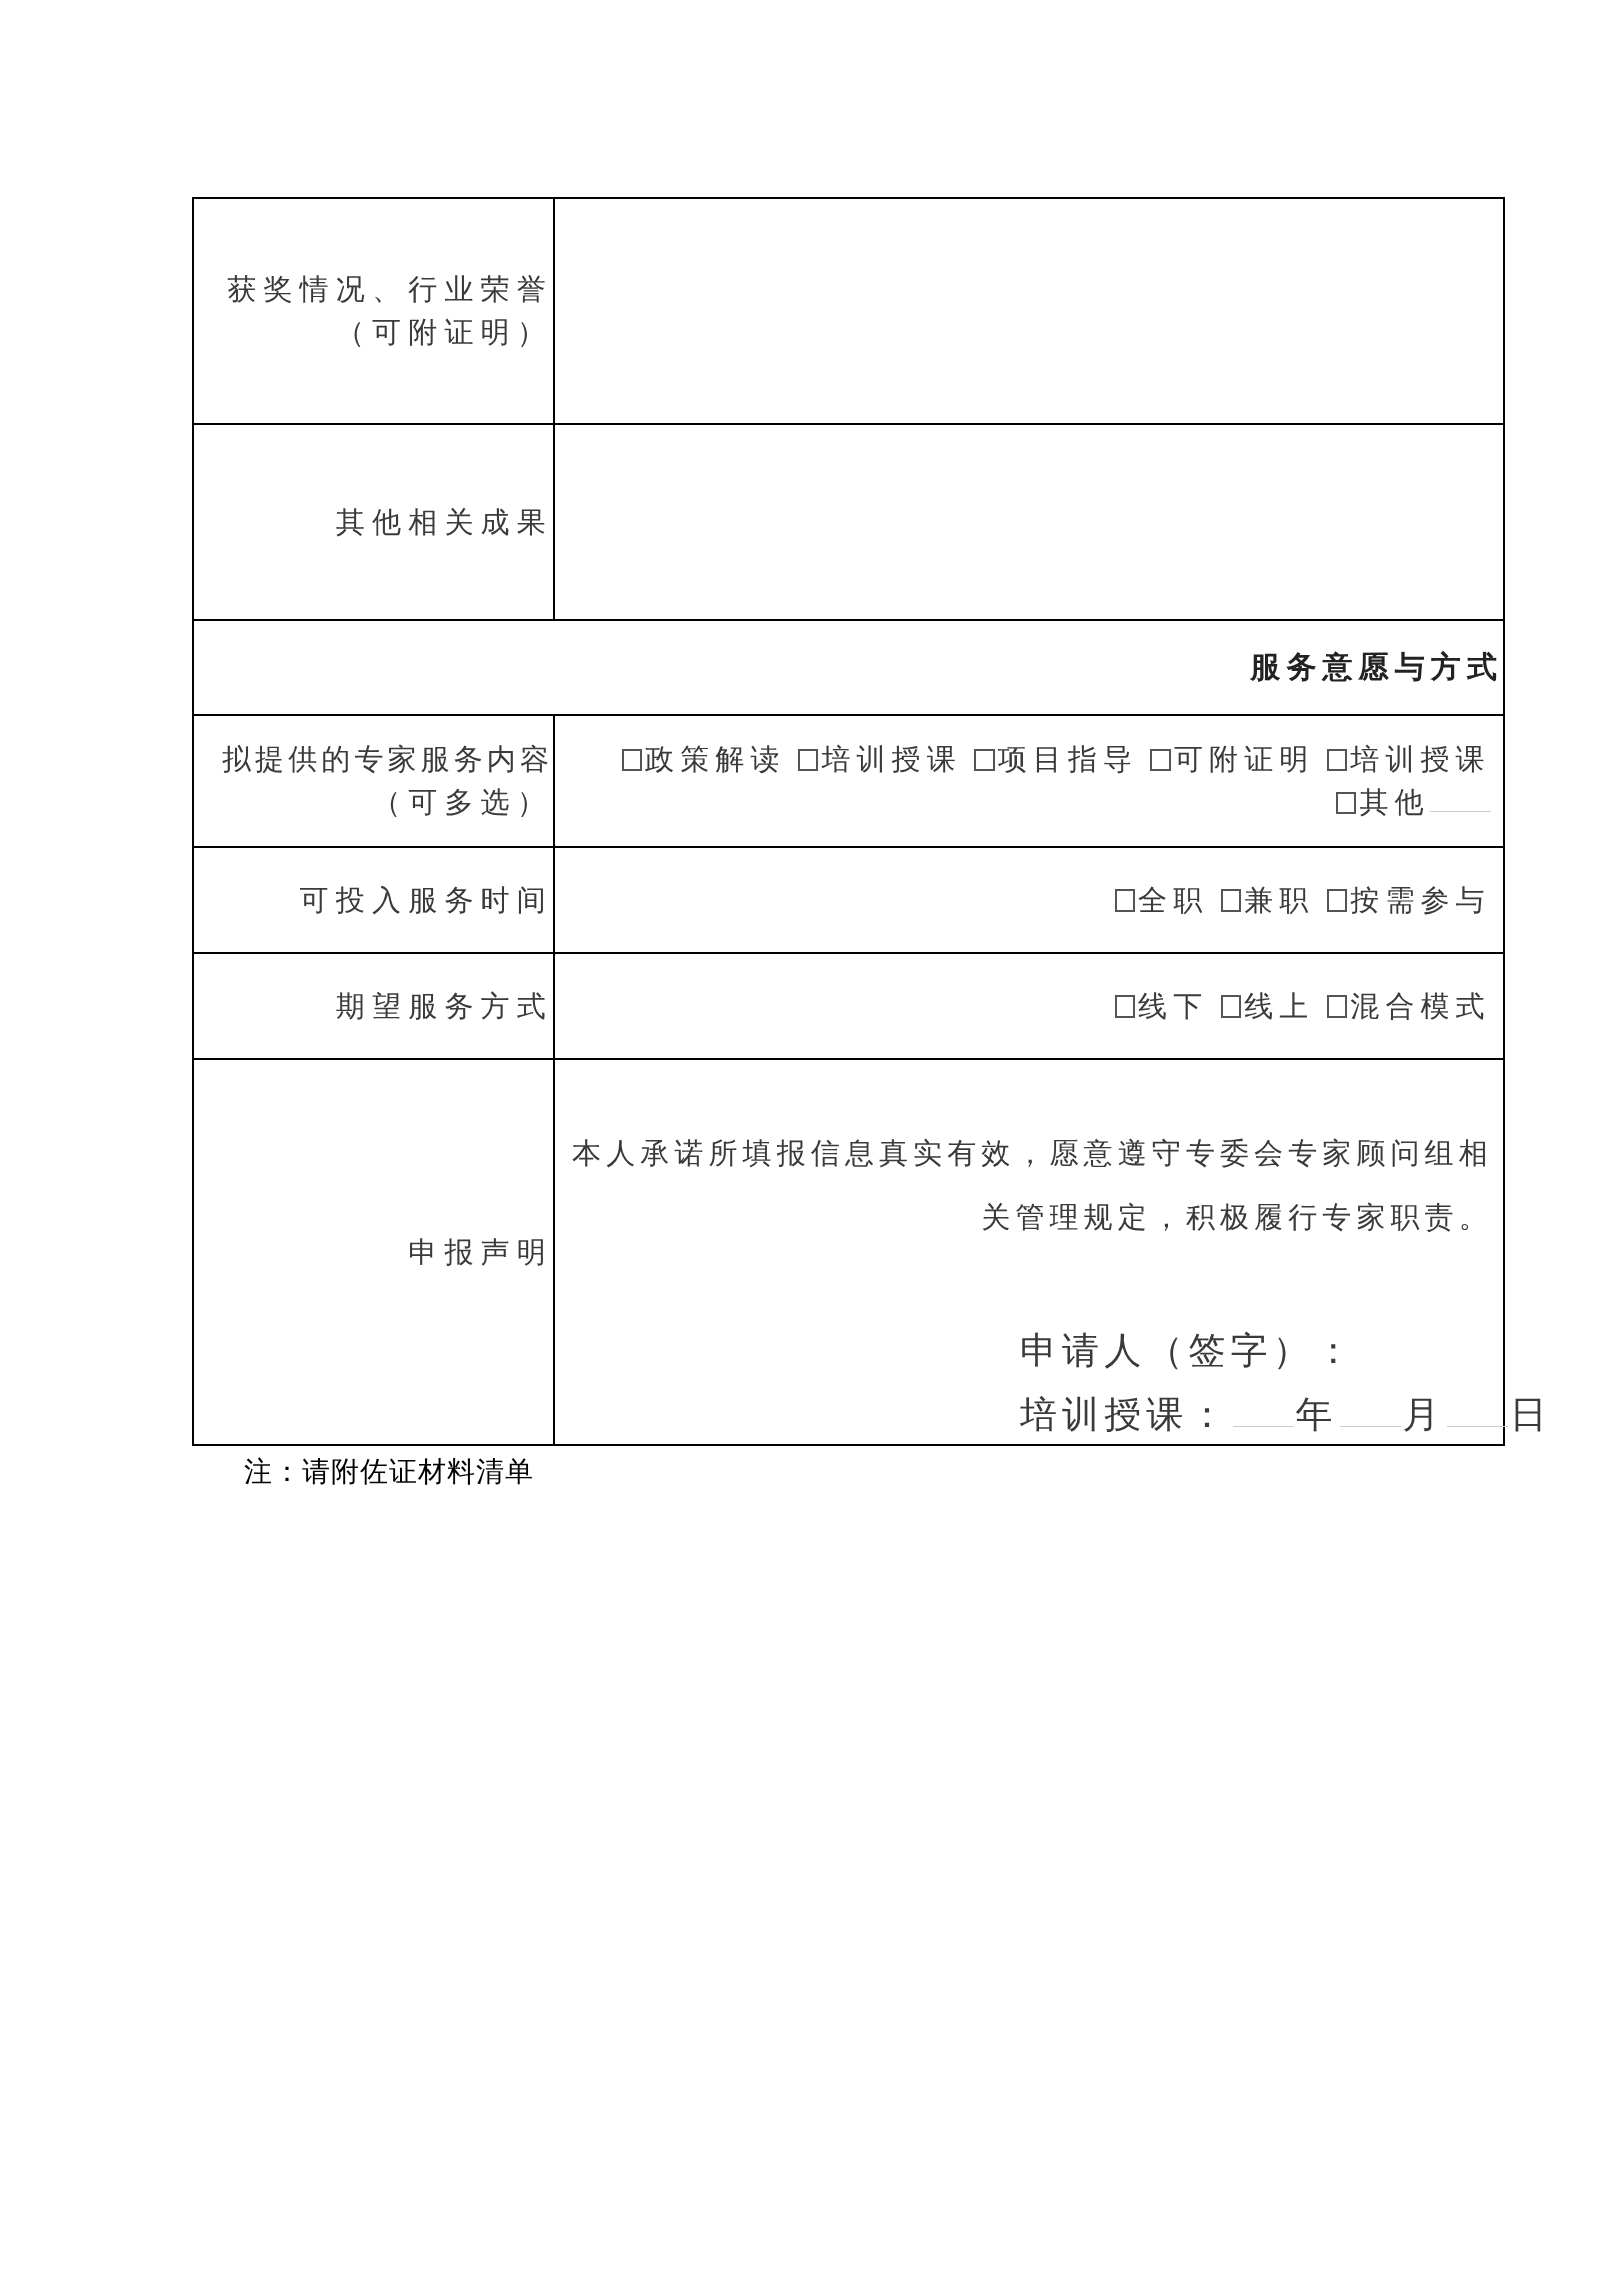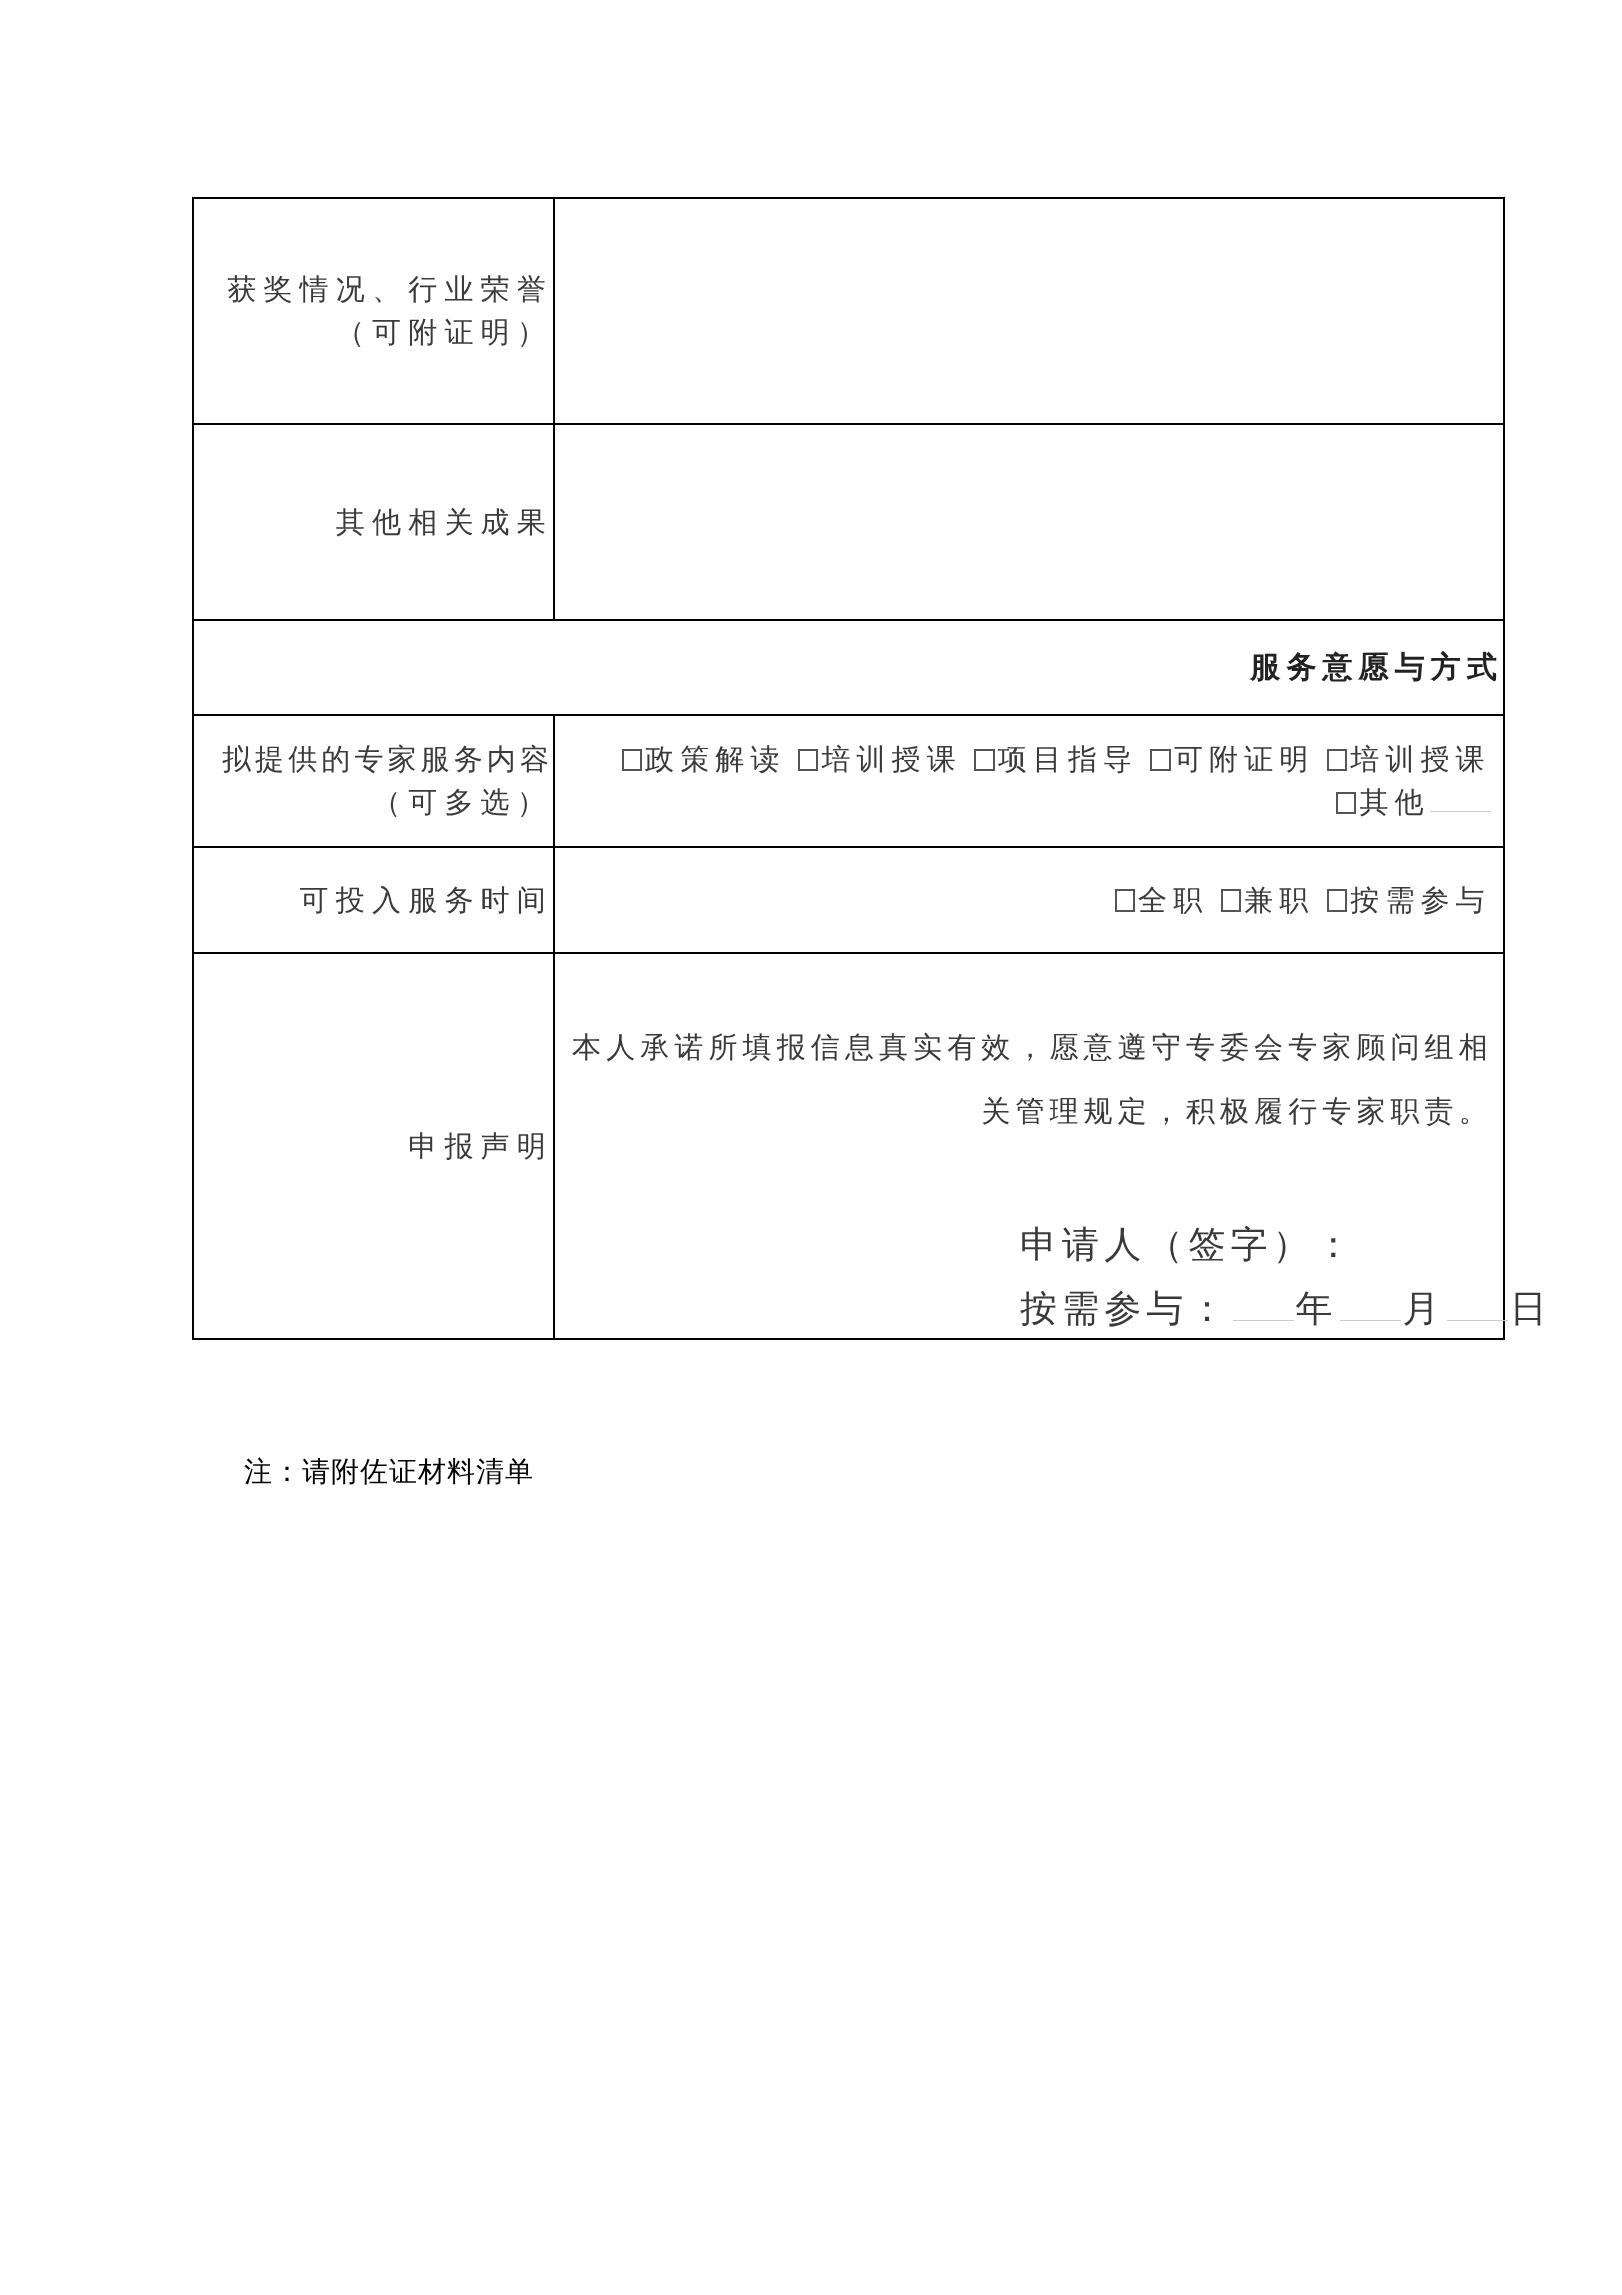--- a/index.html
+++ b/index.html
@@ -67,30 +67,36 @@
       </td>
     </tr>
 
     <tr style="height:106px;">
       <td class="label">可投入服务时间</td>
       <td class="opts">
         <span class="opt"><span class="box"></span><span>全职</span></span><span class="opt"><span class="box"></span><span>兼职</span></span><span class="opt"><span class="box"></span><span>按需参与</span></span>
       </td>
     </tr>
 
+    <tr style="height:106px;">
+      <td class="label">期望服务方式</td>
+      <td class="opts">
+        <span class="opt"><span class="box"></span><span>线下</span></span><span class="opt"><span class="box"></span><span>线上</span></span><span class="opt"><span class="box"></span><span>混合模式</span></span>
+      </td>
+    </tr>
 
     <tr style="height:386px;">
       <td class="label">申报声明</td>
       <td class="decl">
         <div class="decl-text">本人承诺所填报信息真实有效，愿意遵守专委会专家顾问组相关管理规定，积极履行专家职责。</div>
         <div class="sign s1">
           <span>申请人（签字）：</span>
         </div>
         <div class="sign s2">
-          <span>按需参与：</span><span class="dblank"></span><span>年</span><span class="dblank"></span><span>月</span><span class="dblank"></span><span>日</span>
+          <span>培训授课：</span><span class="dblank"></span><span>年</span><span class="dblank"></span><span>月</span><span class="dblank"></span><span>日</span>
         </div>
       </td>
     </tr>
   </tbody>
     </table>
 
   <div class="note">注：请附佐证材料清单</div>
 </div>
 
 

